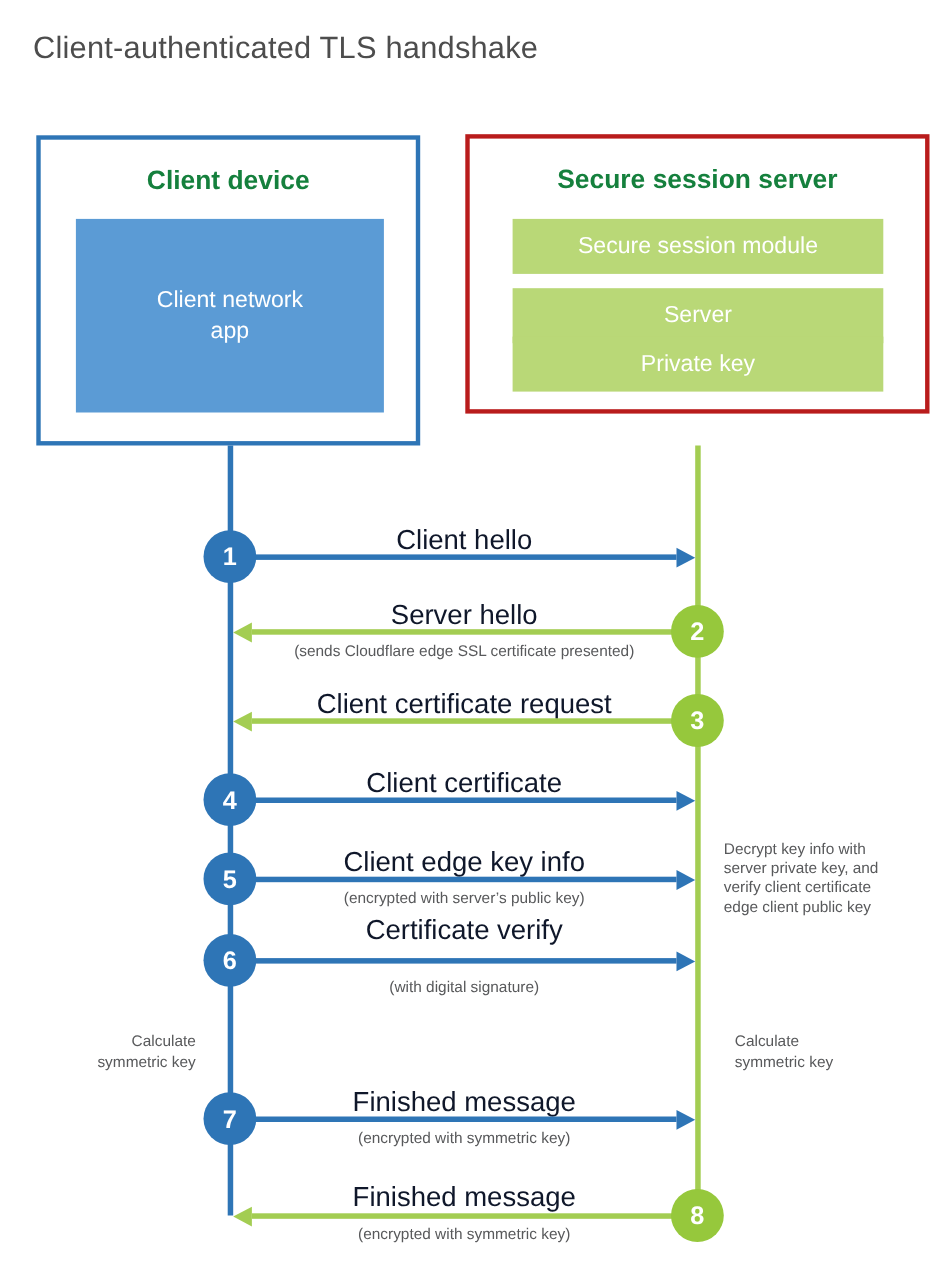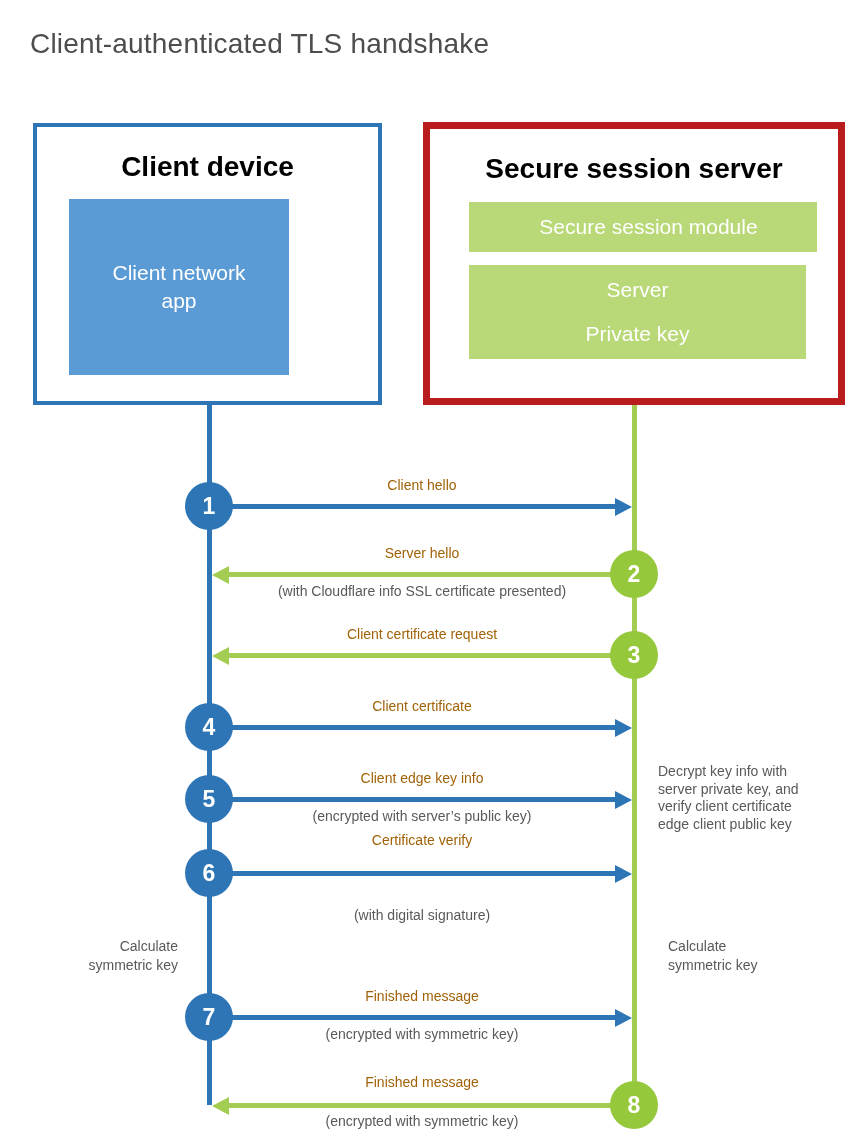--- a/index.html
+++ b/index.html
@@ -12,37 +12,37 @@
 
   
   .main-title {
     left:30px; top:16px; font-size:28px; font-weight:300; color:#4d4d4d;
     letter-spacing:0.2px;
   }
 
   
   .actor-box { box-sizing:border-box; background:#ffffff; }
   .client-box { left:33px; top:111px; width:349px; height:282px; border:4px solid #2e75b6; }
-  .server-box { left:423px; top:110px; width:422px; height:283px; border:7px solid #b91c1c; }
+  .server-box { left:423px; top:110px; width:422px; height:254px; border:4px solid #b91c1c; }
   .actor-title {
     position:absolute; left:0; right:0; top:24px; text-align:center;
-    font-size:28px; font-weight:bold; color:#000000;
+    font-size:24px; font-weight:bold; color:#15803d;
   }
   .app-box {
-    position:absolute; left:32px; top:72px; width:220px; height:176px;
+    position:absolute; left:32px; top:72px; width:280px; height:176px;
     background:#5b9bd5; color:#ffffff; font-size:21px;
     display:flex; align-items:center; justify-content:center;
     text-align:center; white-space:pre-line; line-height:1.35;
   }
   .module-bar {
     position:absolute; left:39px; width:337px; height:50px;
     background:#b9d877; color:#ffffff; font-size:21px;
     display:flex; align-items:center; justify-content:center; text-align:center;
   }
-  .bar-0 { top:73px;padding-left:11px; } .bar-1 { top:136px; } .bar-2 { top:180px; }
+  .bar-0 { top:73px; } .bar-1 { top:136px; } .bar-2 { top:180px; }
 
   
   .lifeline { width:5px; top:393px; height:700px; }
   .lifeline.blue { left:207px; background:#2e75b6; }
   .lifeline.green { left:632px; background:#a3cd52; }
 
   
   .arrow { position:absolute; height:5px; background:var(--c); }
   .arrow.blue { --c:#2e75b6; }
   .arrow.green { --c:#a3cd52; }
@@ -64,21 +64,21 @@
     width:48px; height:48px; border-radius:50%还; border-radius:50%;
     color:#ffffff; font-size:23px; font-weight:bold;
     display:flex; align-items:center; justify-content:center; z-index:5;
   }
   .circle.blue { background:#2e75b6; left:185px; }
   .circle.green { background:#96c83c; left:610px; }
 
   
   .msg-label {
     left:210px; width:424px; text-align:center;
-    font-size:14px; color:#a16207;
+    font-size:25px; color:#0f172a;
   }
   .msg-sublabel {
     left:210px; width:424px; text-align:center;
     font-size:14px; color:#58595b;
   }
 
   
   .side-note { font-size:14px; color:#58595b; line-height:17.5px; }
   .note-decrypt { left:658px; top:751px; width:164px; }
   .note-calc-left { left:40px; top:925px; width:138px; text-align:right; white-space:pre-line; line-height:19px; }
@@ -106,39 +106,39 @@
 
   <div class="abs lifeline blue"></div>
   <div class="abs lifeline green"></div>
 
   <div class="abs msg-label" style="top:465px">Client hello</div>
   <div class="abs arrow blue right r" style="top:492px"></div>
   <div class="abs circle blue" style="top:470px">1</div>
 
   <div class="abs msg-label" style="top:533px">Server hello</div>
   <div class="abs arrow green left l" style="top:560px"></div>
-  <div class="abs msg-sublabel" style="top:571px">(with Cloudflare info SSL certificate presented)</div>
+  <div class="abs msg-sublabel" style="top:571px">(sends Cloudflare edge SSL certificate presented)</div>
   <div class="abs circle green" style="top:538px">2</div>
 
   <div class="abs msg-label" style="top:614px">Client certificate request</div>
   <div class="abs arrow green left l" style="top:641px"></div>
   <div class="abs circle green" style="top:619px">3</div>
 
   <div class="abs msg-label" style="top:686px">Client certificate</div>
   <div class="abs arrow blue right r" style="top:713px"></div>
   <div class="abs circle blue" style="top:691px">4</div>
 
   <div class="abs msg-label" style="top:758px">Client edge key info</div>
   <div class="abs arrow blue right r" style="top:785px"></div>
   <div class="abs msg-sublabel" style="top:796px">(encrypted with server’s public key)</div>
   <div class="abs circle blue" style="top:763px">5</div>
 
   <div class="abs msg-label" style="top:820px">Certificate verify</div>
   <div class="abs arrow blue right r" style="top:859px"></div>
-  <div class="abs msg-sublabel" style="top:895px">(with digital signature)</div>
+  <div class="abs msg-sublabel" style="top:877px">(with digital signature)</div>
   <div class="abs circle blue" style="top:837px">6</div>
 
   <div class="abs side-note note-decrypt">Decrypt key info with server private key, and verify client certificate edge client public key</div>
   <div class="abs side-note note-calc-left">Calculate
 symmetric key</div>
   <div class="abs side-note note-calc-right">Calculate
 symmetric key</div>
 
   <div class="abs msg-label" style="top:976px">Finished message</div>
   <div class="abs arrow blue right r" style="top:1003px"></div>

